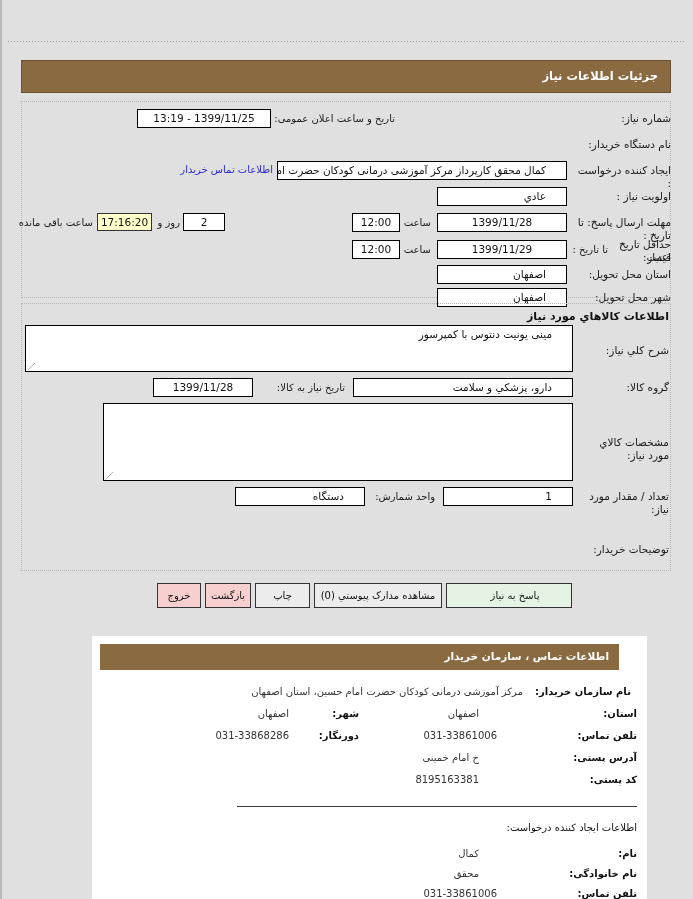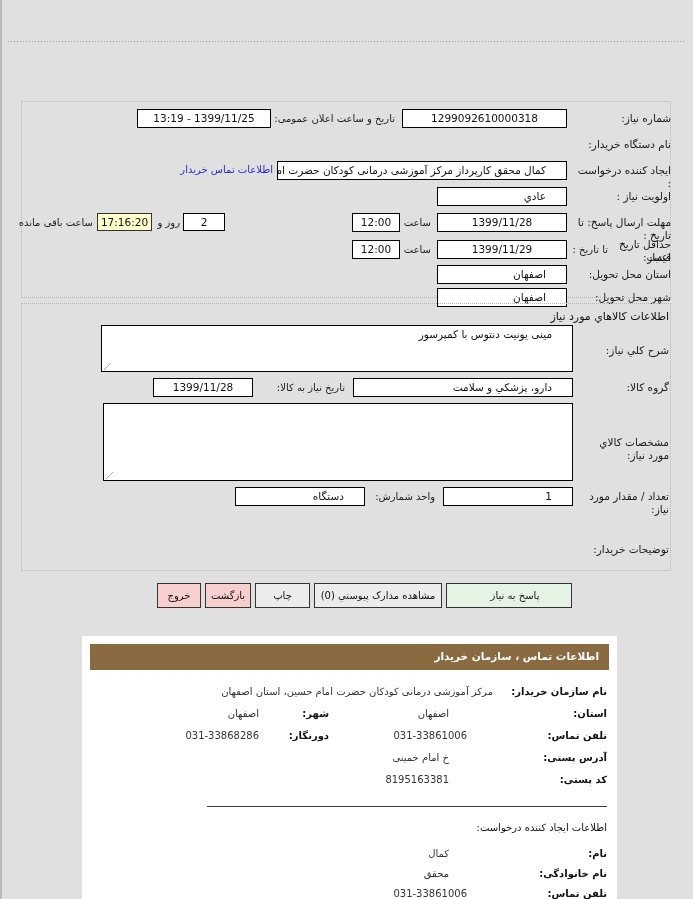--- a/index.html
+++ b/index.html
@@ -41,33 +41,33 @@
   .grip{position:absolute;left:2px;bottom:1px;width:7px;height:7px;
      background-image:
        linear-gradient(135deg,transparent 45%,#9b9b9b 45%,#9b9b9b 55%,transparent 55%);
      opacity:.8;}
 
   .buyer-link{position:absolute;color:#2a2ad0;font-size:10px;text-decoration:none;white-space:nowrap;}
   .countdown{position:absolute;background:#ffffcc;border:1px solid #333;box-sizing:border-box;
      font-size:10.5px;display:flex;align-items:center;justify-content:center;color:#111;}
   .plain{position:absolute;font-size:10px;color:#1a1a1a;white-space:nowrap;}
 
-  .section-title{position:absolute;font-size:11px;font-weight:400;color:#111;}
+  .section-title{position:absolute;font-size:11px;font-weight:700;color:#111;}
 
   
   .btn{position:absolute;box-sizing:border-box;border:1px solid #333;
      font-size:10px;display:flex;align-items:center;justify-content:center;
      height:25px;color:#111;cursor:pointer;white-space:nowrap;text-align:center;}
   .btn.green{background:#e4f3e4;}
   .btn.grey{background:#ececec;}
   .btn.pink{background:#f7cfcf;}
 
   
-  .contact-card{position:absolute;left:82px;top:636px;width:535px;height:263px;
-     background:#ffffff;box-shadow:0 0 0 0 #fff;}
+  .contact-card{position:absolute;left:92px;top:636px;width:535px;height:263px;
+     background:#ffffff;box-shadow:0 0 0 0 #fff;padding-left:20px;}
   .contact-header{position:absolute;left:8px;top:8px;width:519px;height:26px;background:#8a6a40;}
   .contact-header .ctitle{position:absolute;right:10px;top:6px;color:#fff;font-size:10.5px;font-weight:700;}
   .ck{position:absolute;font-size:10px;font-weight:700;color:#111;text-align:right;white-space:nowrap;}
   .cv{position:absolute;font-size:10px;color:#333;white-space:nowrap;}
   .hr{position:absolute;height:1px;background:#3a3a3a;}
   .sec2-title{position:absolute;font-size:10px;font-weight:400;color:#111;}
 </style>
 </head>
 <body>
 
@@ -86,25 +86,27 @@
   <g fill="#cfcfcf">
     <path d="M150 175 q50 -22 86 18 q22 26 4 56 q-22 34 -74 28 l6 -22 q36 4 50 -18 q12 -20 -6 -38 q-22 -20 -58 -4 Z"></path>
     <path d="M250 220 l18 0 l0 70 l-18 0 Z"></path>
     <path d="M280 250 q40 -18 70 10 q20 20 6 44 l-20 -10 q8 -16 -4 -26 q-18 -14 -44 0 Z"></path>
   </g>
   <rect x="72" y="36" width="38" height="38" fill="#f4c6c6" transform="rotate(38 91 55)"></rect>
 </svg>
 
 <div class="main-panel">
 
+  <div class="panel-header">
+    <span class="ptitle">جزئیات اطلاعات نیاز</span>
+  </div>
 
   <div class="inner-box"></div>
 
   <div class="lbl" style="right:14px;top:64px;width:96px;">شماره نیاز:</div>
-  <div class="fld c" style="right:118px;top:61px;width:165px;height:19px;">1299092610000318</div>
   <div class="plain" style="right:290px;top:65px;">تاریخ و ساعت اعلان عمومی:</div>
   <div class="fld c" style="right:414px;top:61px;width:134px;height:19px;">1399/11/25 - 13:19</div>
 
   <div class="lbl" style="right:14px;top:90px;width:96px;">نام دستگاه خریدار:</div>
 
   <div class="lbl" style="right:14px;top:116px;width:96px;">ایجاد کننده درخواست :</div>
   <div class="fld r" style="right:118px;top:113px;width:290px;height:19px;">کمال محقق کارپرداز مرکز آموزشی درمانی کودکان حضرت امام حسین استان اص</div>
   <a class="buyer-link" href="#" style="right:412px;top:116px;">اطلاعات تماس خریدار</a>
 
   <div class="lbl" style="right:14px;top:142px;width:96px;">اولویت نیاز :</div>
@@ -129,21 +131,21 @@
   <div class="lbl" style="right:14px;top:220px;width:96px;">استان محل تحویل:</div>
   <div class="fld r" style="right:118px;top:217px;width:130px;height:19px;">اصفهان</div>
 
   <div class="lbl" style="right:14px;top:243px;width:96px;">شهر محل تحویل:</div>
   <div class="fld r" style="right:118px;top:240px;width:130px;height:19px;">اصفهان</div>
 
   <div class="inner-box2"></div>
   <div class="section-title" style="right:16px;top:262px;">اطلاعات کالاهاي مورد نیاز</div>
 
   <div class="lbl" style="right:16px;top:296px;width:92px;">شرح کلي نیاز:</div>
-  <div class="fld area" style="right:112px;top:277px;width:472px;height:47px;text-align:center;">
+  <div class="fld area" style="right:112px;top:277px;width:548px;height:47px;text-align:center;">
     <span>مینی یونیت دنتوس با کمپرسور</span>
     <span class="grip"></span>
   </div>
 
   <div class="lbl" style="right:16px;top:333px;width:92px;">گروه کالا:</div>
   <div class="fld r" style="right:112px;top:330px;width:220px;height:19px;">دارو، پزشکي و سلامت</div>
   <div class="plain" style="right:340px;top:334px;">تاریخ نیاز به کالا:</div>
   <div class="fld c" style="right:432px;top:330px;width:100px;height:19px;">1399/11/28</div>
 
   <div class="lbl" style="right:16px;top:388px;width:92px;">مشخصات کالاي مورد نیاز:</div>
@@ -164,21 +166,21 @@
   <div class="btn grey" style="right:375px;top:535px;width:55px;">چاپ</div>
   <div class="btn pink" style="right:434px;top:535px;width:46px;">بازگشت</div>
   <div class="btn pink" style="right:484px;top:535px;width:44px;">خروج</div>
 </div>
 
 <div class="contact-card">
   <div class="contact-header">
     <span class="ctitle">اطلاعات تماس ، سازمان خریدار</span>
   </div>
 
-  <div class="ck" style="right:10px;top:50px;width:108px;">نام سازمان خریدار:</div>
+  <div class="ck" style="right:10px;top:50px;width:108px;text-align:center;">نام سازمان خریدار:</div>
   <div class="cv" style="right:124px;top:50px;">مرکز آموزشی درمانی کودکان حضرت امام حسین، استان اصفهان</div>
 
   <div class="ck" style="right:10px;top:72px;width:108px;">استان:</div>
   <div class="cv" style="right:168px;top:72px;">اصفهان</div>
   <div class="ck" style="right:288px;top:72px;width:60px;">شهر:</div>
   <div class="cv" style="right:358px;top:72px;">اصفهان</div>
 
   <div class="ck" style="right:10px;top:94px;width:108px;">تلفن تماس:</div>
   <div class="cv" style="right:150px;top:94px;">031-33861006</div>
   <div class="ck" style="right:288px;top:94px;width:60px;">دورنگار:</div>

